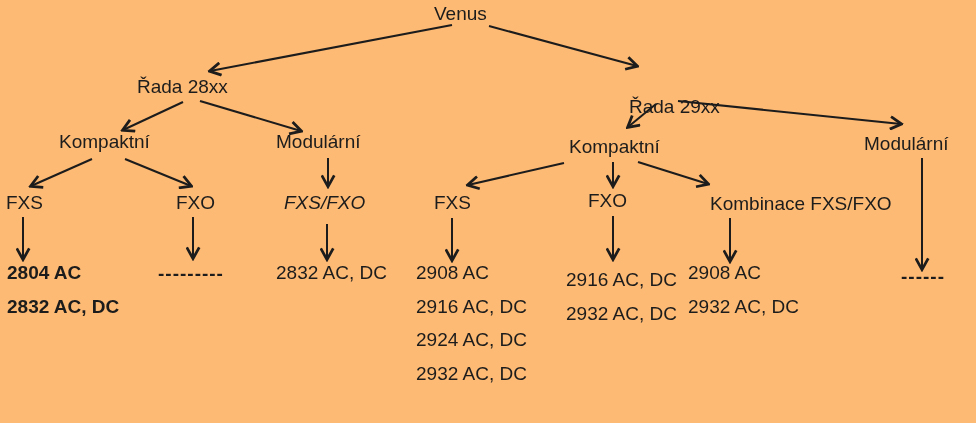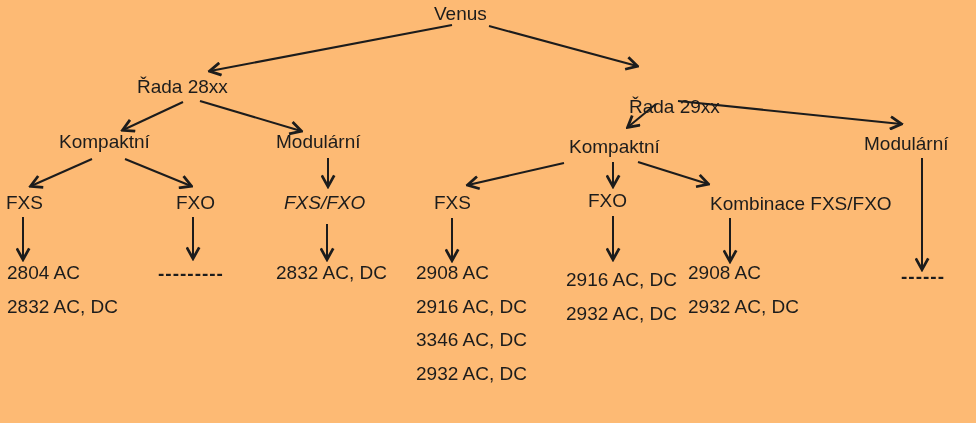--- a/index.html
+++ b/index.html
@@ -87,35 +87,35 @@
   <div class="node" style="left:6px;   top:192px;">FXS</div>
   <div class="node" style="left:176px; top:192px;">FXO</div>
   <div class="node" style="left:284px; top:192px;font-style:italic;">FXS/FXO</div>
   <div class="node" style="left:629px; top:96px;">Řada 29xx</div>
   <div class="node" style="left:569px; top:136px;">Kompaktní</div>
   <div class="node" style="left:864px; top:133px;">Modulární</div>
   <div class="node" style="left:434px; top:192px;">FXS</div>
   <div class="node" style="left:588px; top:190px;">FXO</div>
   <div class="node" style="left:672px; top:193px;margin-left:38px;">Kombinace FXS/FXO</div>
 
-  <div class="leaf-list" style="left:7px; top:256px;">
+  <div class="leaf-list" style="left:7px; top:256px;font-weight:bold;">
     <span class="item">2804 AC</span>
     <span class="item">2832 AC, DC</span>
   </div>
 
   <div class="dash" style="left:158px; top:263px;">---------</div>
 
   <div class="leaf-list" style="left:276px; top:256px;">
     <span class="item">2832 AC, DC</span>
   </div>
 
   <div class="leaf-list" style="left:416px; top:256px;">
     <span class="item">2908 AC</span>
     <span class="item">2916 AC, DC</span>
-    <span class="item">3346 AC, DC</span>
+    <span class="item">2924 AC, DC</span>
     <span class="item">2932 AC, DC</span>
   </div>
 
   <div class="leaf-list" style="left:566px; top:263px;">
     <span class="item">2916 AC, DC</span>
     <span class="item">2932 AC, DC</span>
   </div>
 
   <div class="leaf-list" style="left:688px; top:256px;">
     <span class="item">2908 AC</span>

